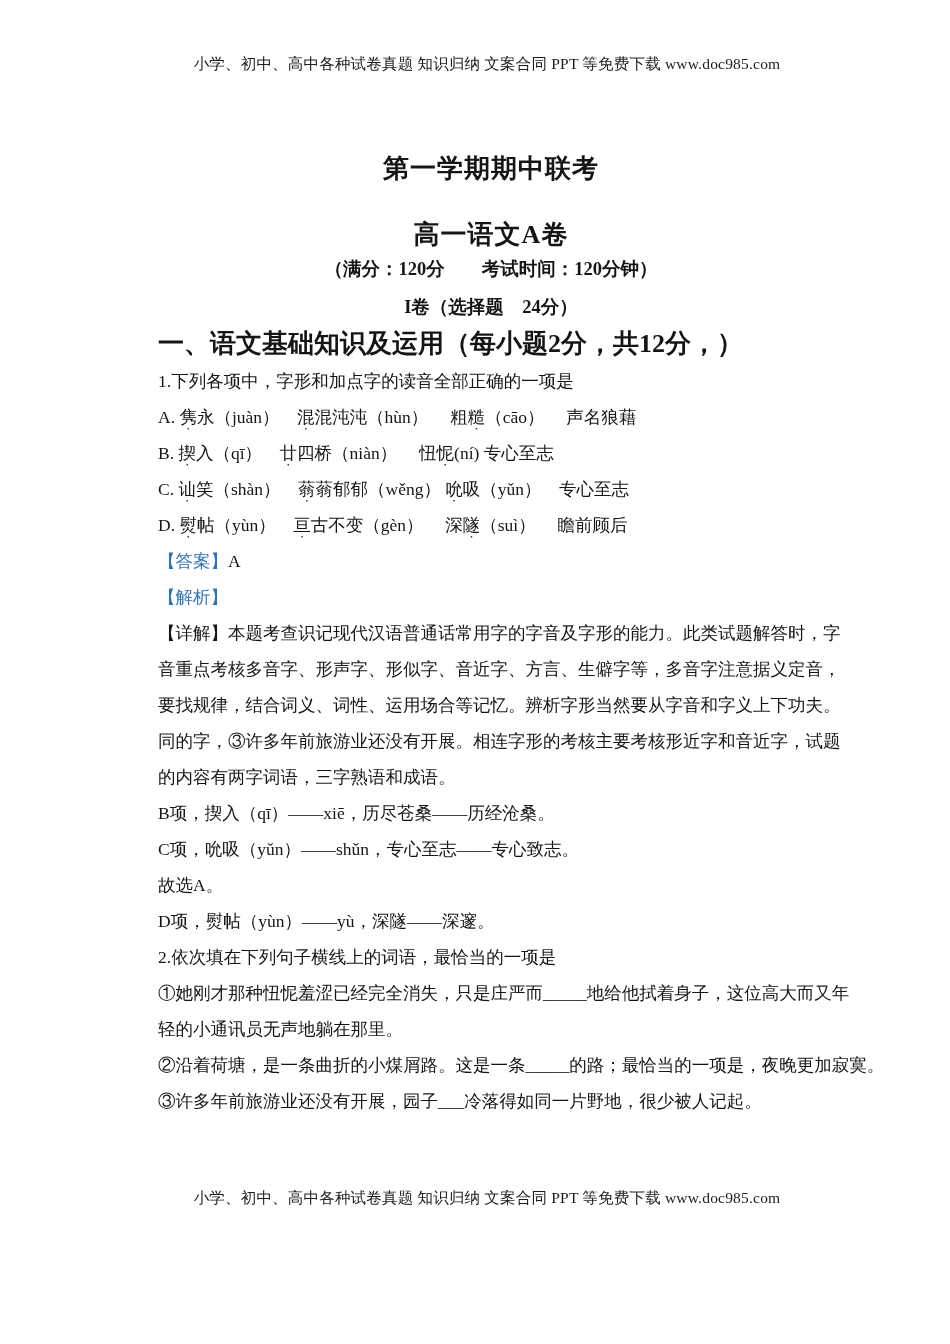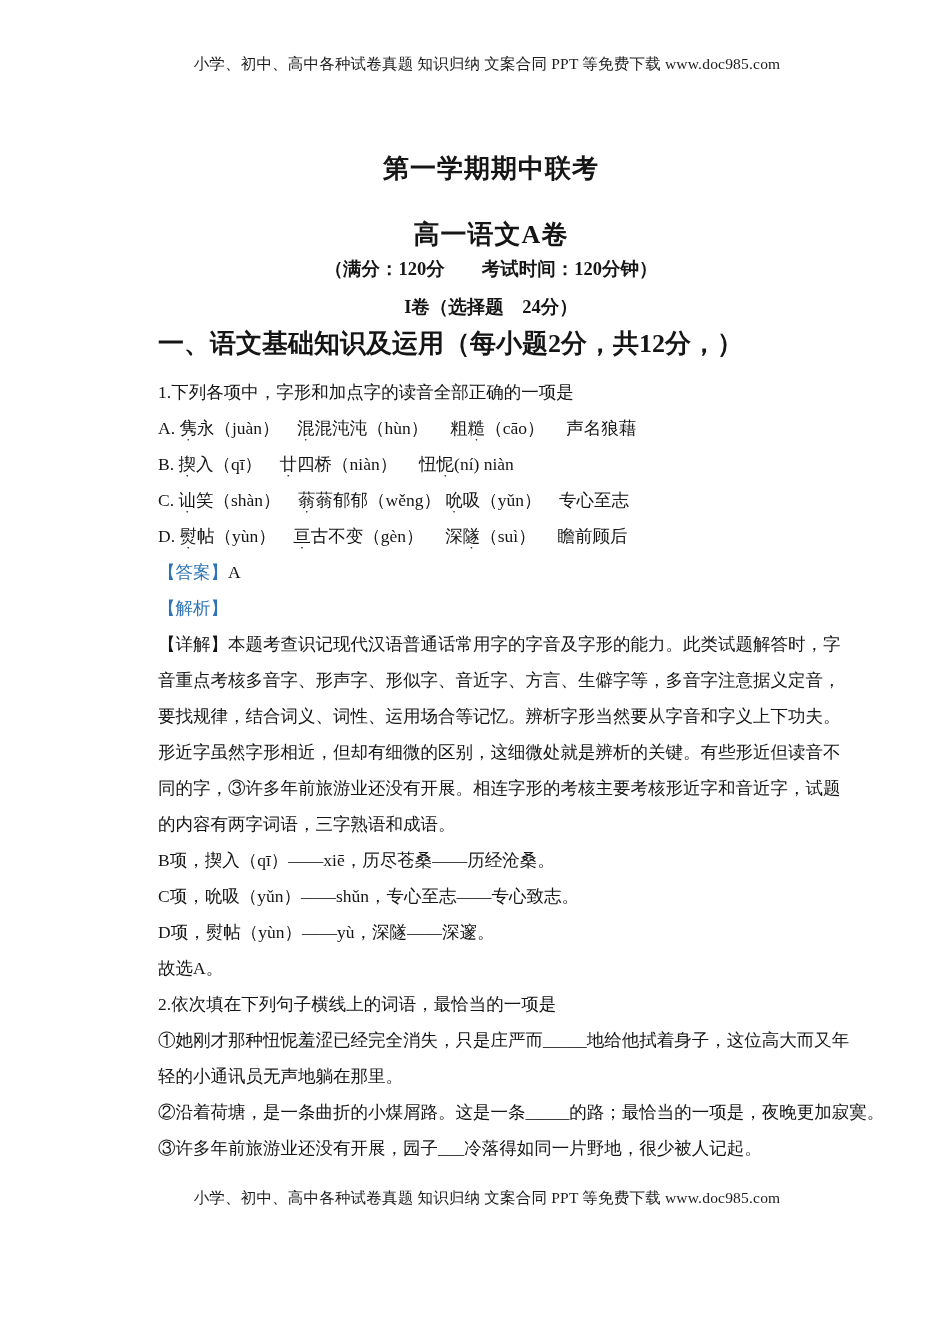--- a/index.html
+++ b/index.html
@@ -49,21 +49,21 @@
     line-height:26px;
   }
   .doc-section{
     margin-top:10px;
     margin-left:142px;
     font-size:26px;font-weight:bold;
     line-height:28px;
     white-space:nowrap;
   }
   .doc-body{
-    margin-top:16px;
+    margin-top:5px;
     margin-left:142px;
     width:760px;
     font-size:17.5px;
     line-height:36px;
   }
   .line{white-space:nowrap;}
   .dot{position:relative;display:inline-block;}
   .dot::after{
     content:"•";
     position:absolute;
@@ -86,35 +86,34 @@
 
   <div class="doc">
     <div class="doc-title">第一学期期中联考</div>
     <div class="doc-subtitle">高一语文A卷</div>
     <div class="doc-meta">（满分：120分　　考试时间：120分钟）</div>
     <div class="doc-volume">I卷（选择题　24分）</div>
     <div class="doc-section">一、语文基础知识及运用（每小题2分，共12分，）</div>
     <div class="doc-body">
         <div class="line"><span>1.下列各项中，字形和加点字的读音全部正确的一项是</span></div>
         <div class="line"><span>A. </span><span class="dot">隽</span><span>永（juàn）　</span><span class="dot">混</span><span>混沌沌（hùn）　 粗</span><span class="dot">糙</span><span>（cāo）　 声名狼藉</span></div>
-        <div class="line"><span>B. </span><span class="dot">揳</span><span>入（qī）　</span><span class="dot">廿</span><span>四桥（niàn）　 忸</span><span class="dot">怩</span><span>(ní)  niàn</span></div>
+        <div class="line"><span>B. </span><span class="dot">揳</span><span>入（qī）　</span><span class="dot">廿</span><span>四桥（niàn）　 忸</span><span class="dot">怩</span><span>(ní)  专心至志</span></div>
         <div class="line"><span>C. </span><span class="dot">讪</span><span>笑（shàn）　</span><span class="dot">蓊</span><span>蓊郁郁（wěng） </span><span class="dot">吮</span><span>吸（yǔn）　专心至志</span></div>
         <div class="line"><span>D. </span><span class="dot">熨</span><span>帖（yùn）　</span><span class="dot">亘</span><span>古不变（gèn）　 深</span><span class="dot">隧</span><span>（suì）　 瞻前顾后</span></div>
         <div class="line"><span class="accent">【答案】</span><span>A</span></div>
         <div class="line"><span class="accent">【解析】</span></div>
         <div class="line"><span>【详解】本题考查识记现代汉语普通话常用字的字音及字形的能力。此类试题解答时，字</span></div>
         <div class="line"><span>音重点考核多音字、形声字、形似字、音近字、方言、生僻字等，多音字注意据义定音，</span></div>
         <div class="line"><span>要找规律，结合词义、词性、运用场合等记忆。辨析字形当然要从字音和字义上下功夫。</span></div>
-        <div class="line"><span>形近字虽然字形相近，但却有细微的区别，这细微处就是辨析的关键。有些形近但读音不</span></div>
         <div class="line"><span>同的字，③许多年前旅游业还没有开展。相连字形的考核主要考核形近字和音近字，试题</span></div>
         <div class="line"><span>的内容有两字词语，三字熟语和成语。</span></div>
         <div class="line"><span>B项，揳入（qī）——xiē，历尽苍桑——历经沧桑。</span></div>
         <div class="line"><span>C项，吮吸（yǔn）——shǔn，专心至志——专心致志。</span></div>
+        <div class="line"><span>故选A。</span></div>
         <div class="line"><span>D项，熨帖（yùn）——yù，深隧——深邃。</span></div>
-        <div class="line"><span>故选A。</span></div>
         <div class="line"><span>2.依次填在下列句子横线上的词语，最恰当的一项是</span></div>
         <div class="line"><span>①她刚才那种忸怩羞涩已经完全消失，只是庄严而_____地给他拭着身子，这位高大而又年</span></div>
         <div class="line"><span>轻的小通讯员无声地躺在那里。</span></div>
         <div class="line"><span>②沿着荷塘，是一条曲折的小煤屑路。这是一条_____的路；最恰当的一项是，夜晚更加寂寞。</span></div>
         <div class="line"><span>③许多年前旅游业还没有开展，园子___冷落得如同一片野地，很少被人记起。</span></div>
       </div>
   </div>
 
   <div class="page-footer">
     <span>小学、初中、高中各种试卷真题 知识归纳 文案合同 PPT 等免费下载   www.doc985.com</span>

